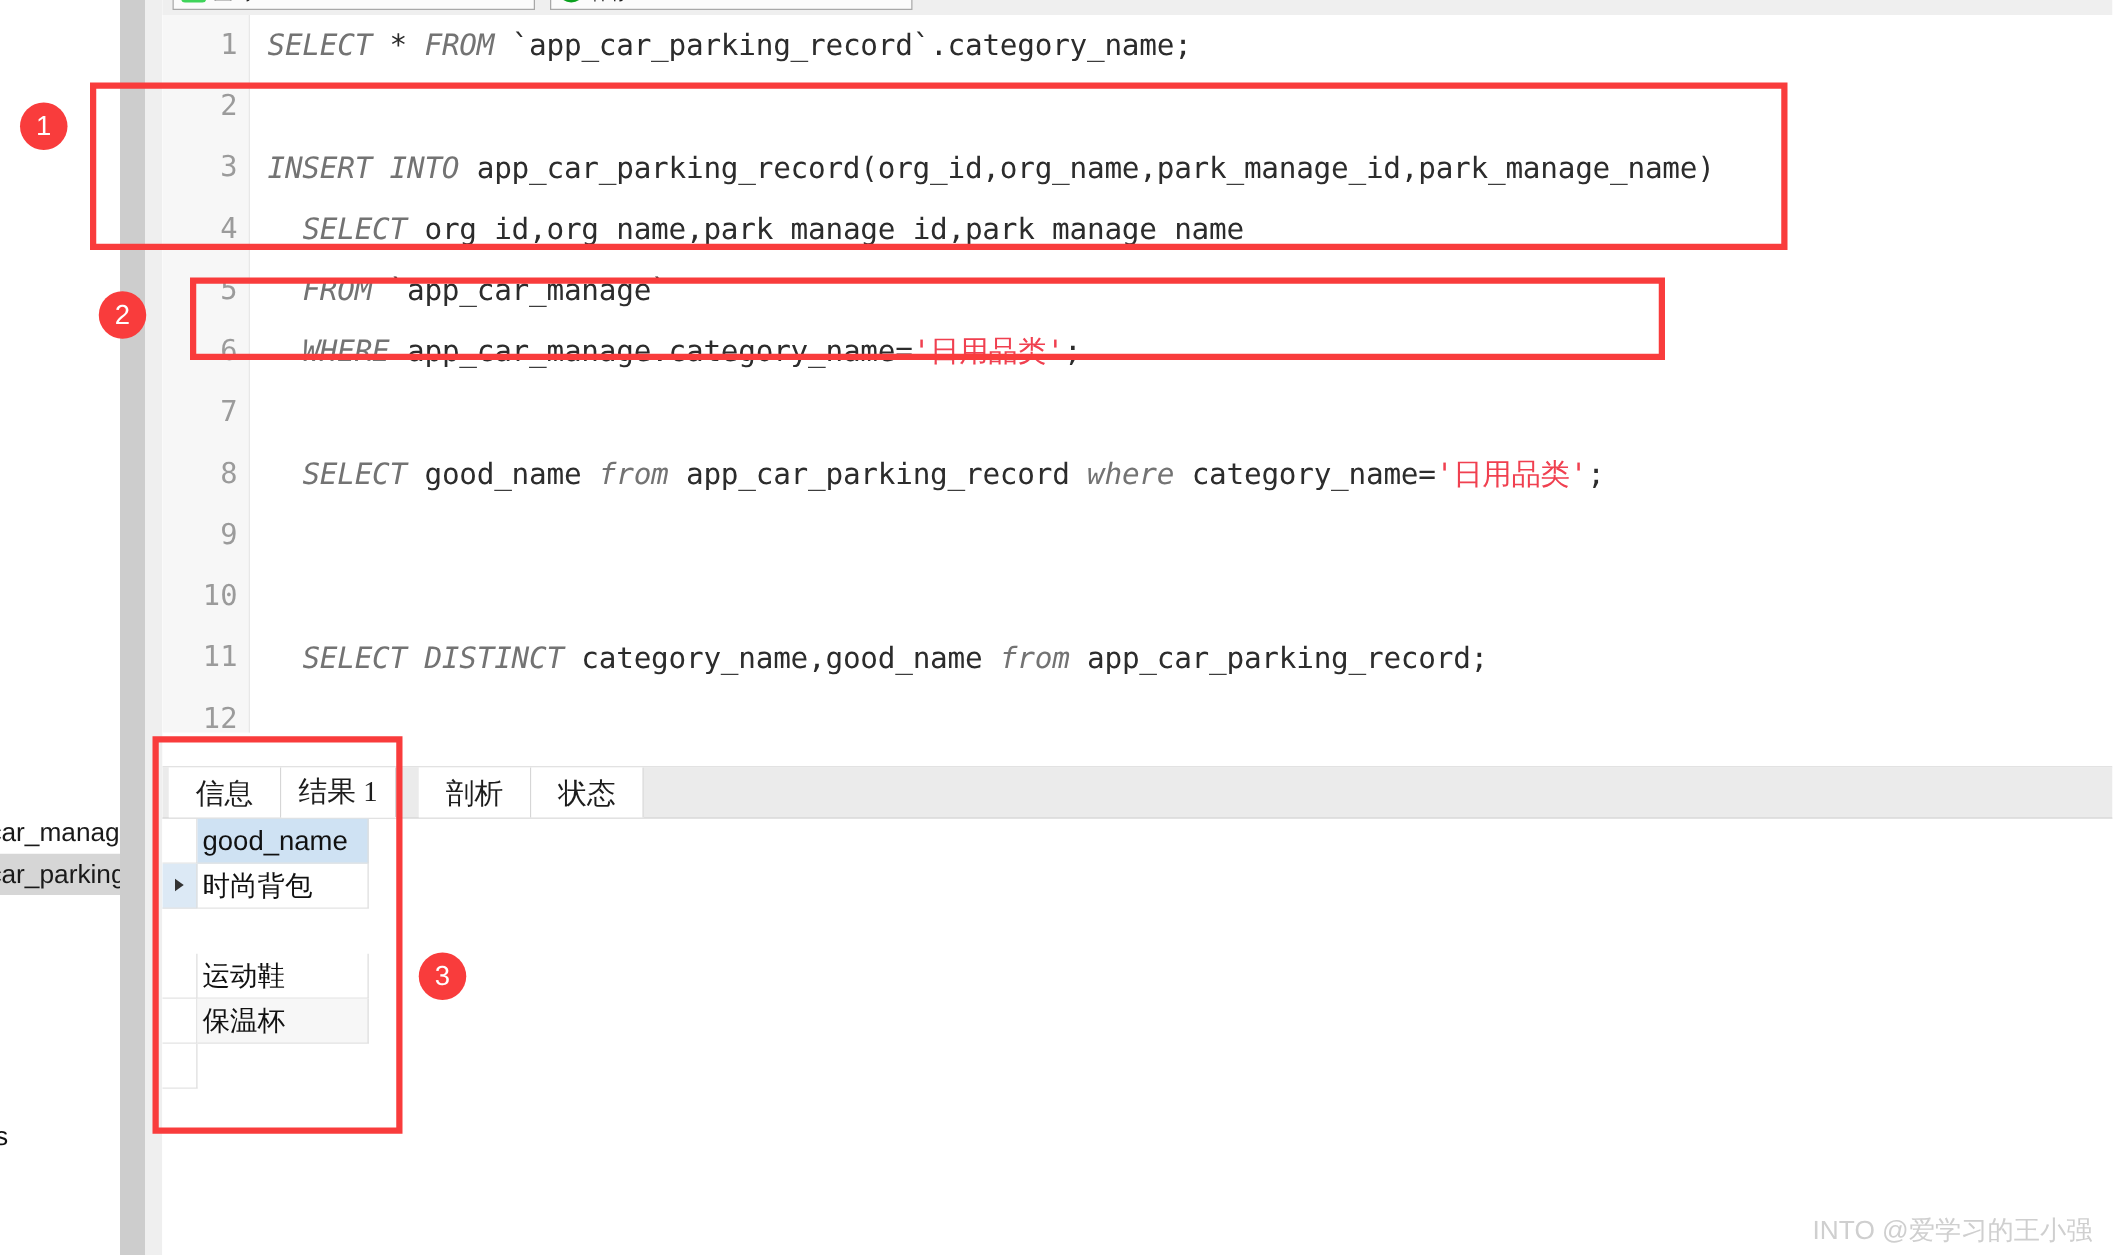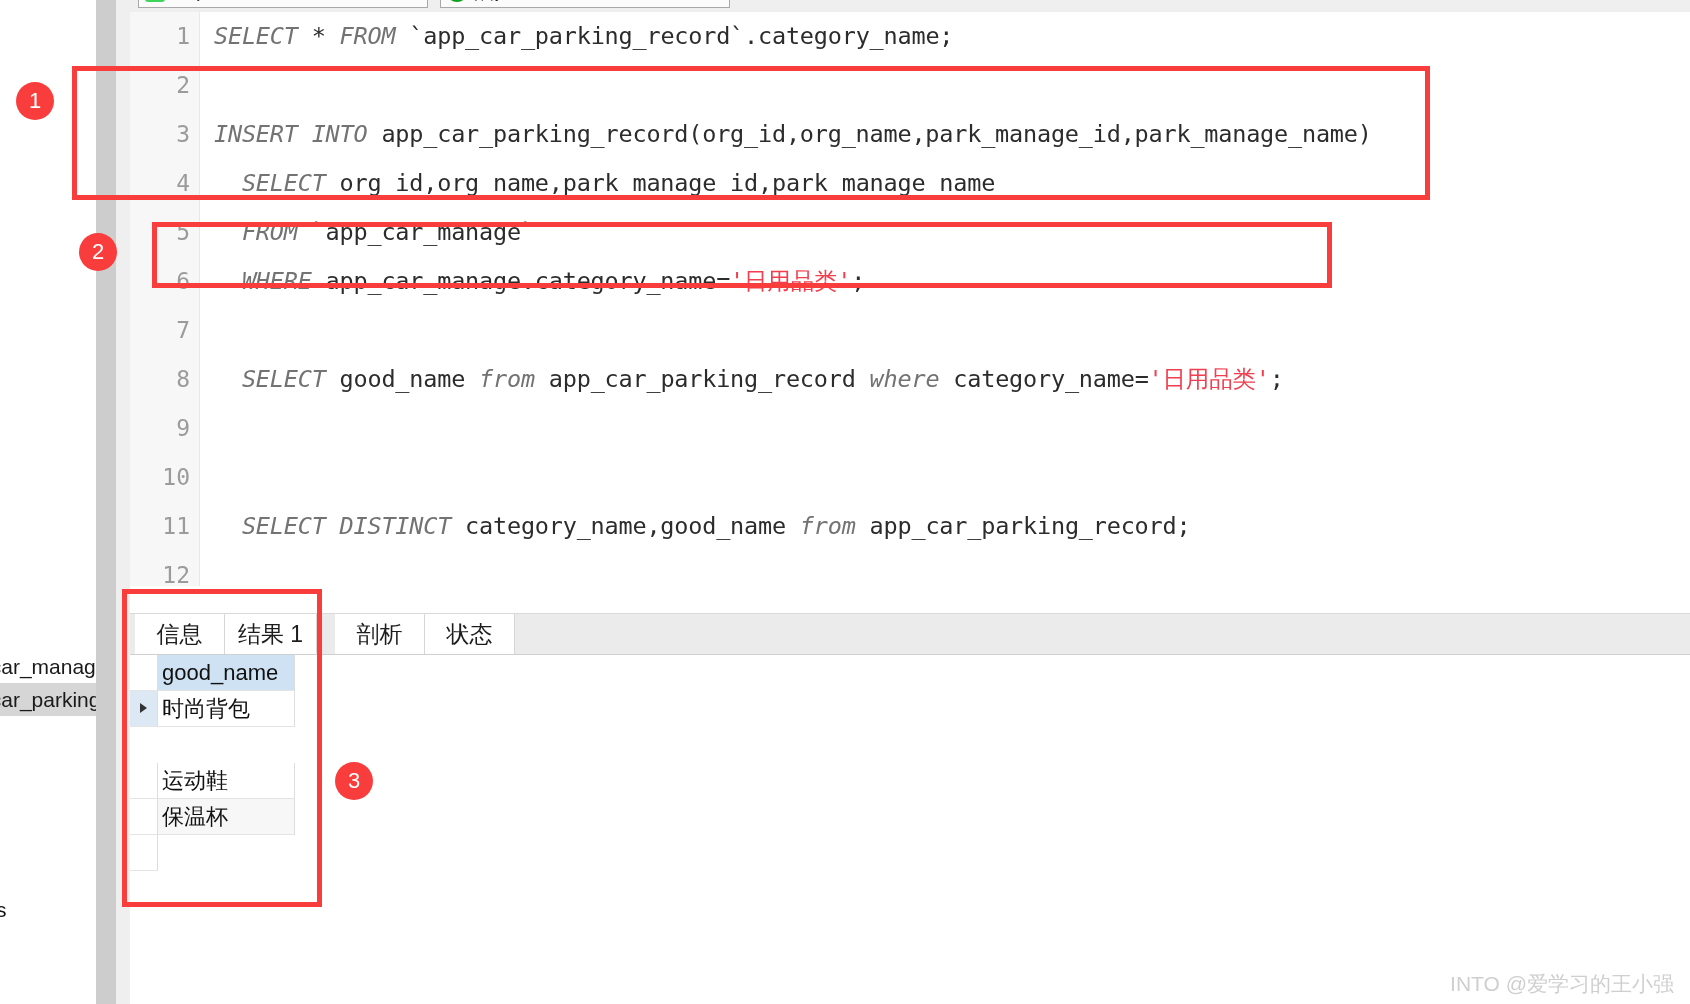--- a/index.html
+++ b/index.html
@@ -336,21 +336,21 @@
           <div class="code-text"><span>  </span><span class="kw">DESC</span><span> app_car_parking_record;</span></div>
         </div>
       </div>
   </div>
 
 </div>
 
 <div id="results-panel">
   <div id="tabstrip">
       <div class="rtab" style="left: 5px; width: 90px;">信息</div>
-      <div class="rtab active" style="left: 95px; width: 92px;">结果 1</div>
+      <div class="rtab active" style="left: 95px; width: 92px; font-family: Liberation Serif, serif;">结果 1</div>
       <div class="rtab" style="left: 205px; width: 90px;">剖析</div>
       <div class="rtab" style="left: 295px; width: 90px;">状态</div>
     </div>
   <div id="result-grid">
       <div class="grid-row" style="top: 0px;">
         <div class="rowhead"></div>
         <div class="cell headercell">good_name</div>
       </div>
       <div class="grid-row" style="top: 36px;">
         <div class="rowhead cur">

